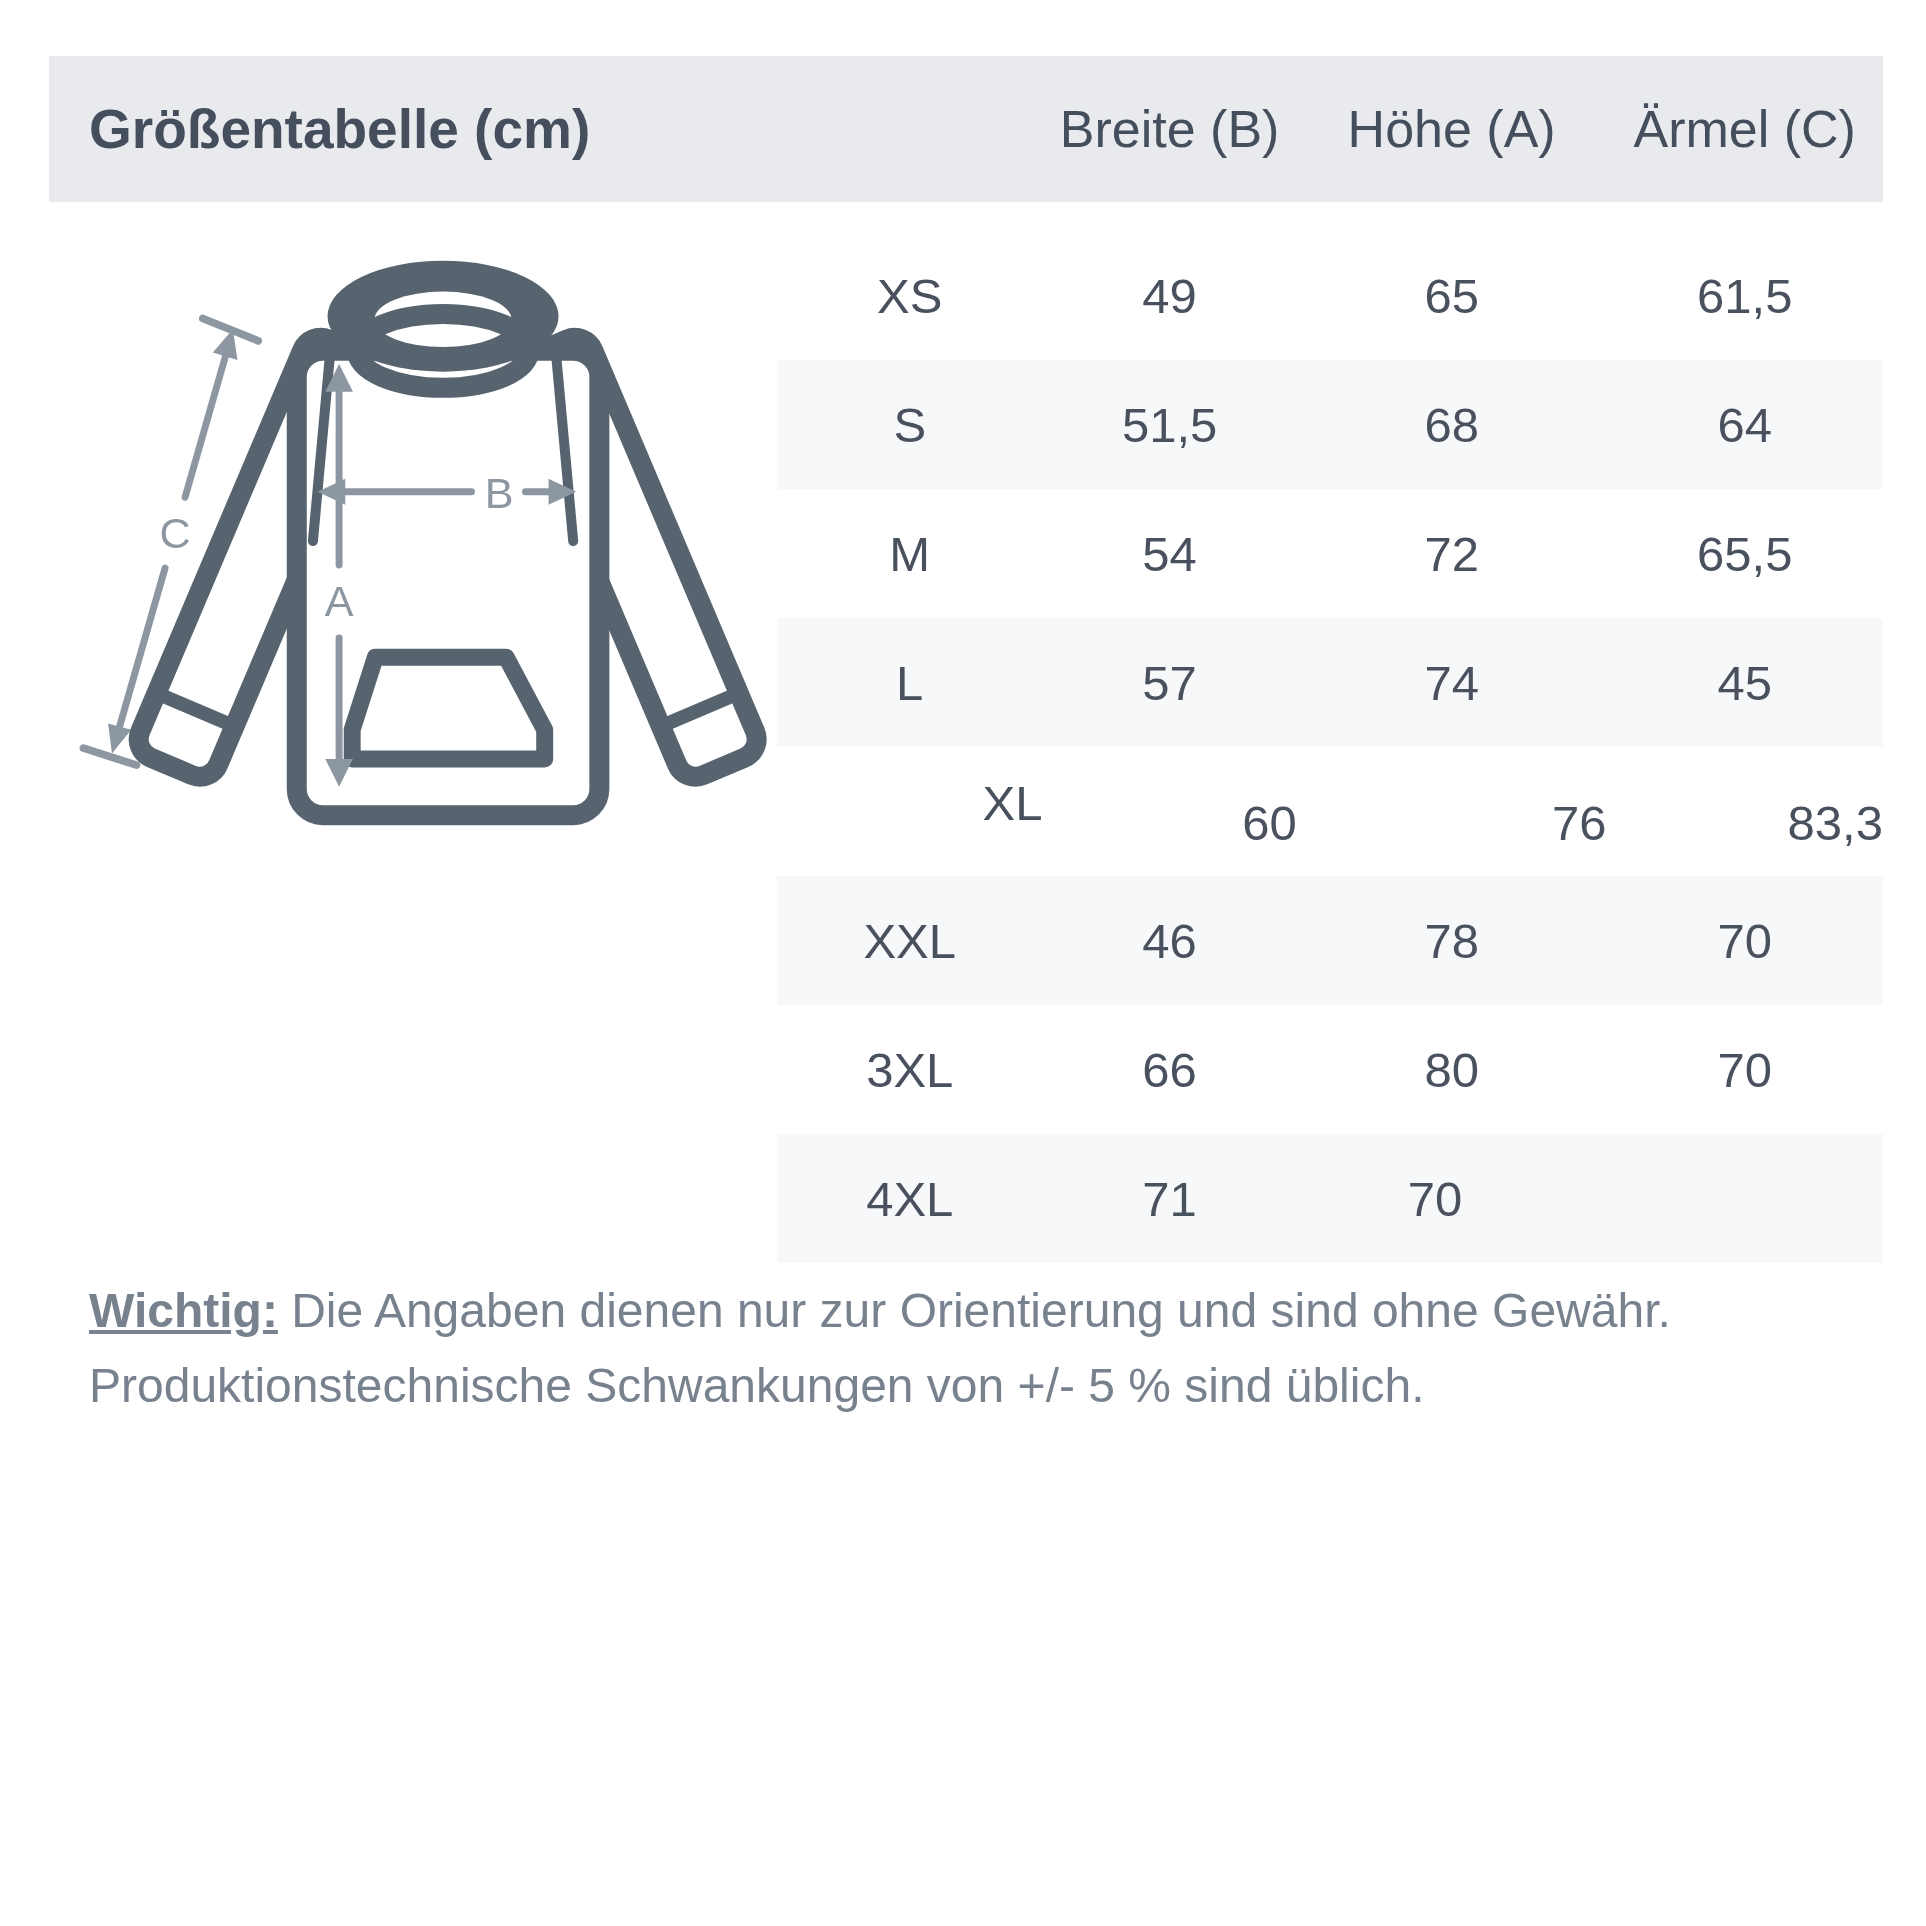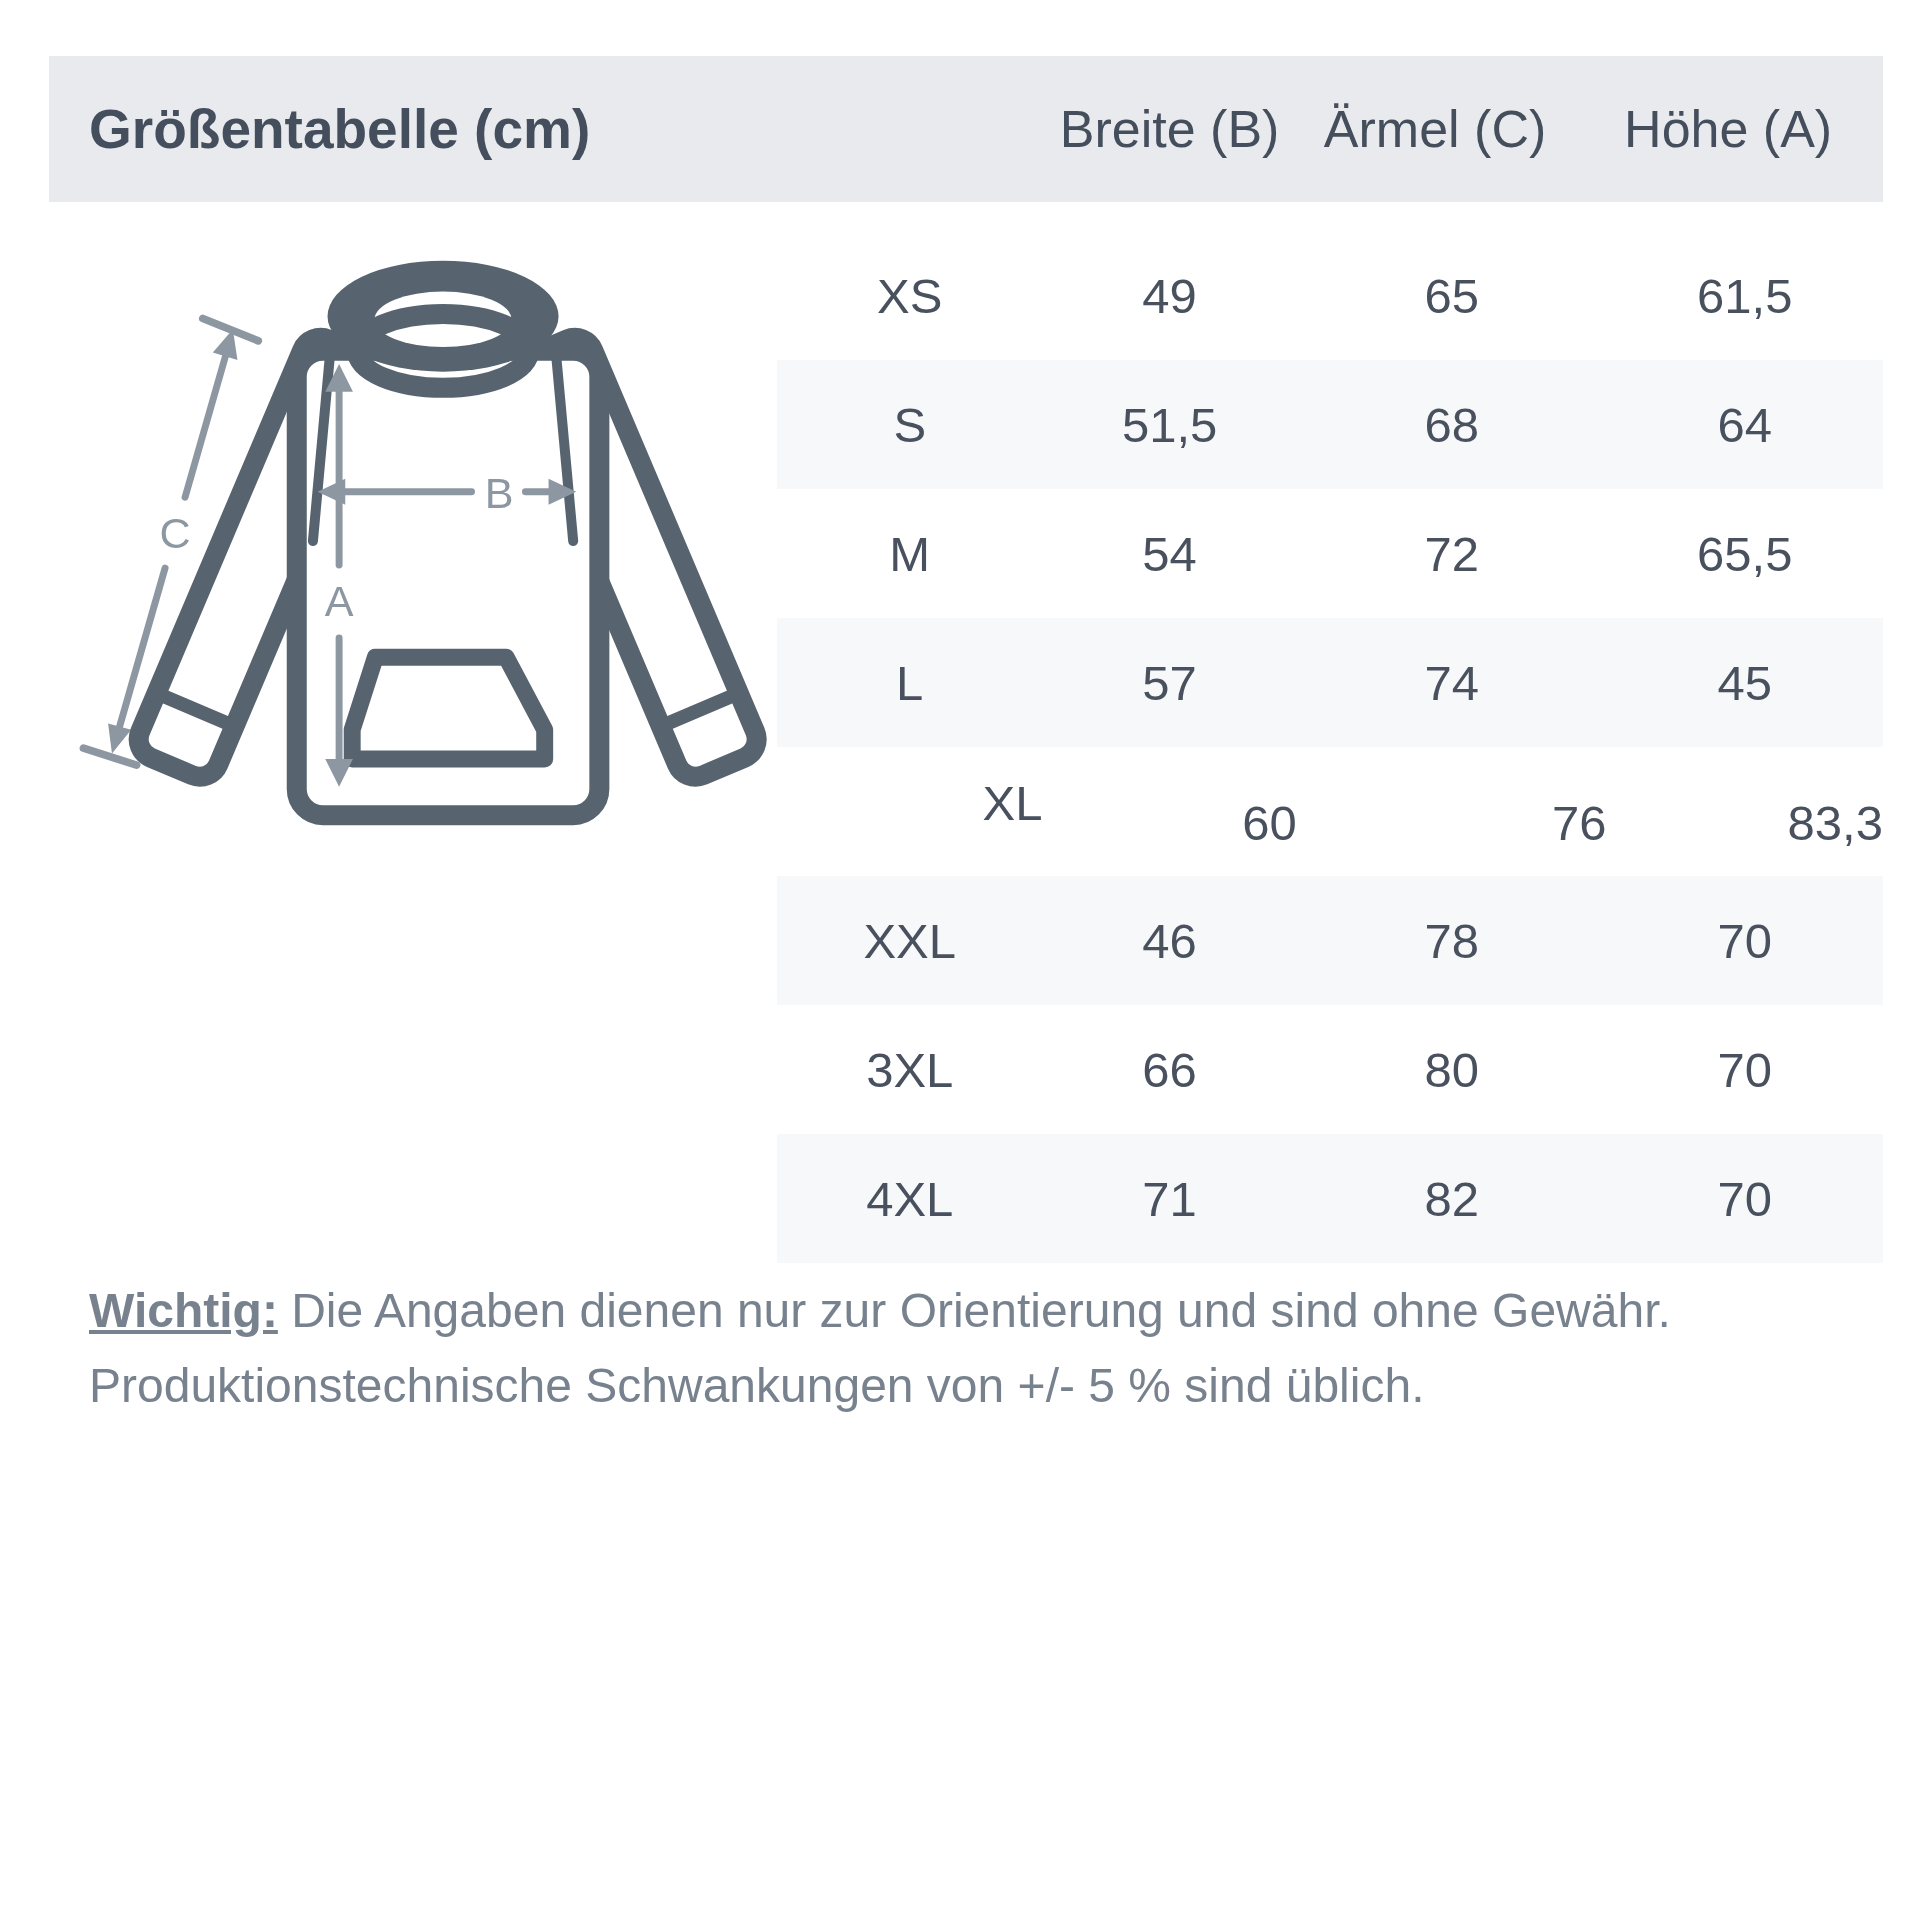--- a/index.html
+++ b/index.html
@@ -85,22 +85,22 @@
 </head>
 <body>
 
 <div id="canvas">
 
   <div class="header">
     <div class="title">Größentabelle (cm)</div>
     <div class="colheads">
       <div class="colhead c1"></div>
       <div class="colhead c2">Breite (B)</div>
+      <div class="colhead c3">Höhe (A)</div>
       <div class="colhead c4">Ärmel (C)</div>
-      <div class="colhead c3">Höhe (A)</div>
     </div>
   </div>
 
   <svg class="diagram" viewBox="0 0 1000 900">
 
     <g>
       <line class="tick" x1="203" y1="163" x2="275" y2="192"></line>
       <line class="tick" x1="48" y1="721" x2="117" y2="743"></line>
       <line class="dim" x1="237" y1="196" x2="180" y2="395"></line>
       <line class="dim" x1="154" y1="487" x2="90" y2="710"></line>
@@ -186,21 +186,20 @@
     </div>
     <div class="trow">
       <div class="cell c1">3XL</div>
       <div class="cell c2">66</div>
       <div class="cell c3">80</div>
       <div class="cell c4">70</div>
     </div>
     <div class="trow striped">
       <div class="cell c1">4XL</div>
       <div class="cell c2">71</div>
-      <div class="cell c3">82</div>
       <div class="cell c4">70</div>
     </div>
   </div>
 
   <div class="note">
     <b>Wichtig:</b><span> Die Angaben dienen nur zur Orientierung und sind ohne Gewähr.</span><br>
     <span>Produktionstechnische Schwankungen von +/- 5 % sind üblich.</span>
   </div>
 
 </div>

